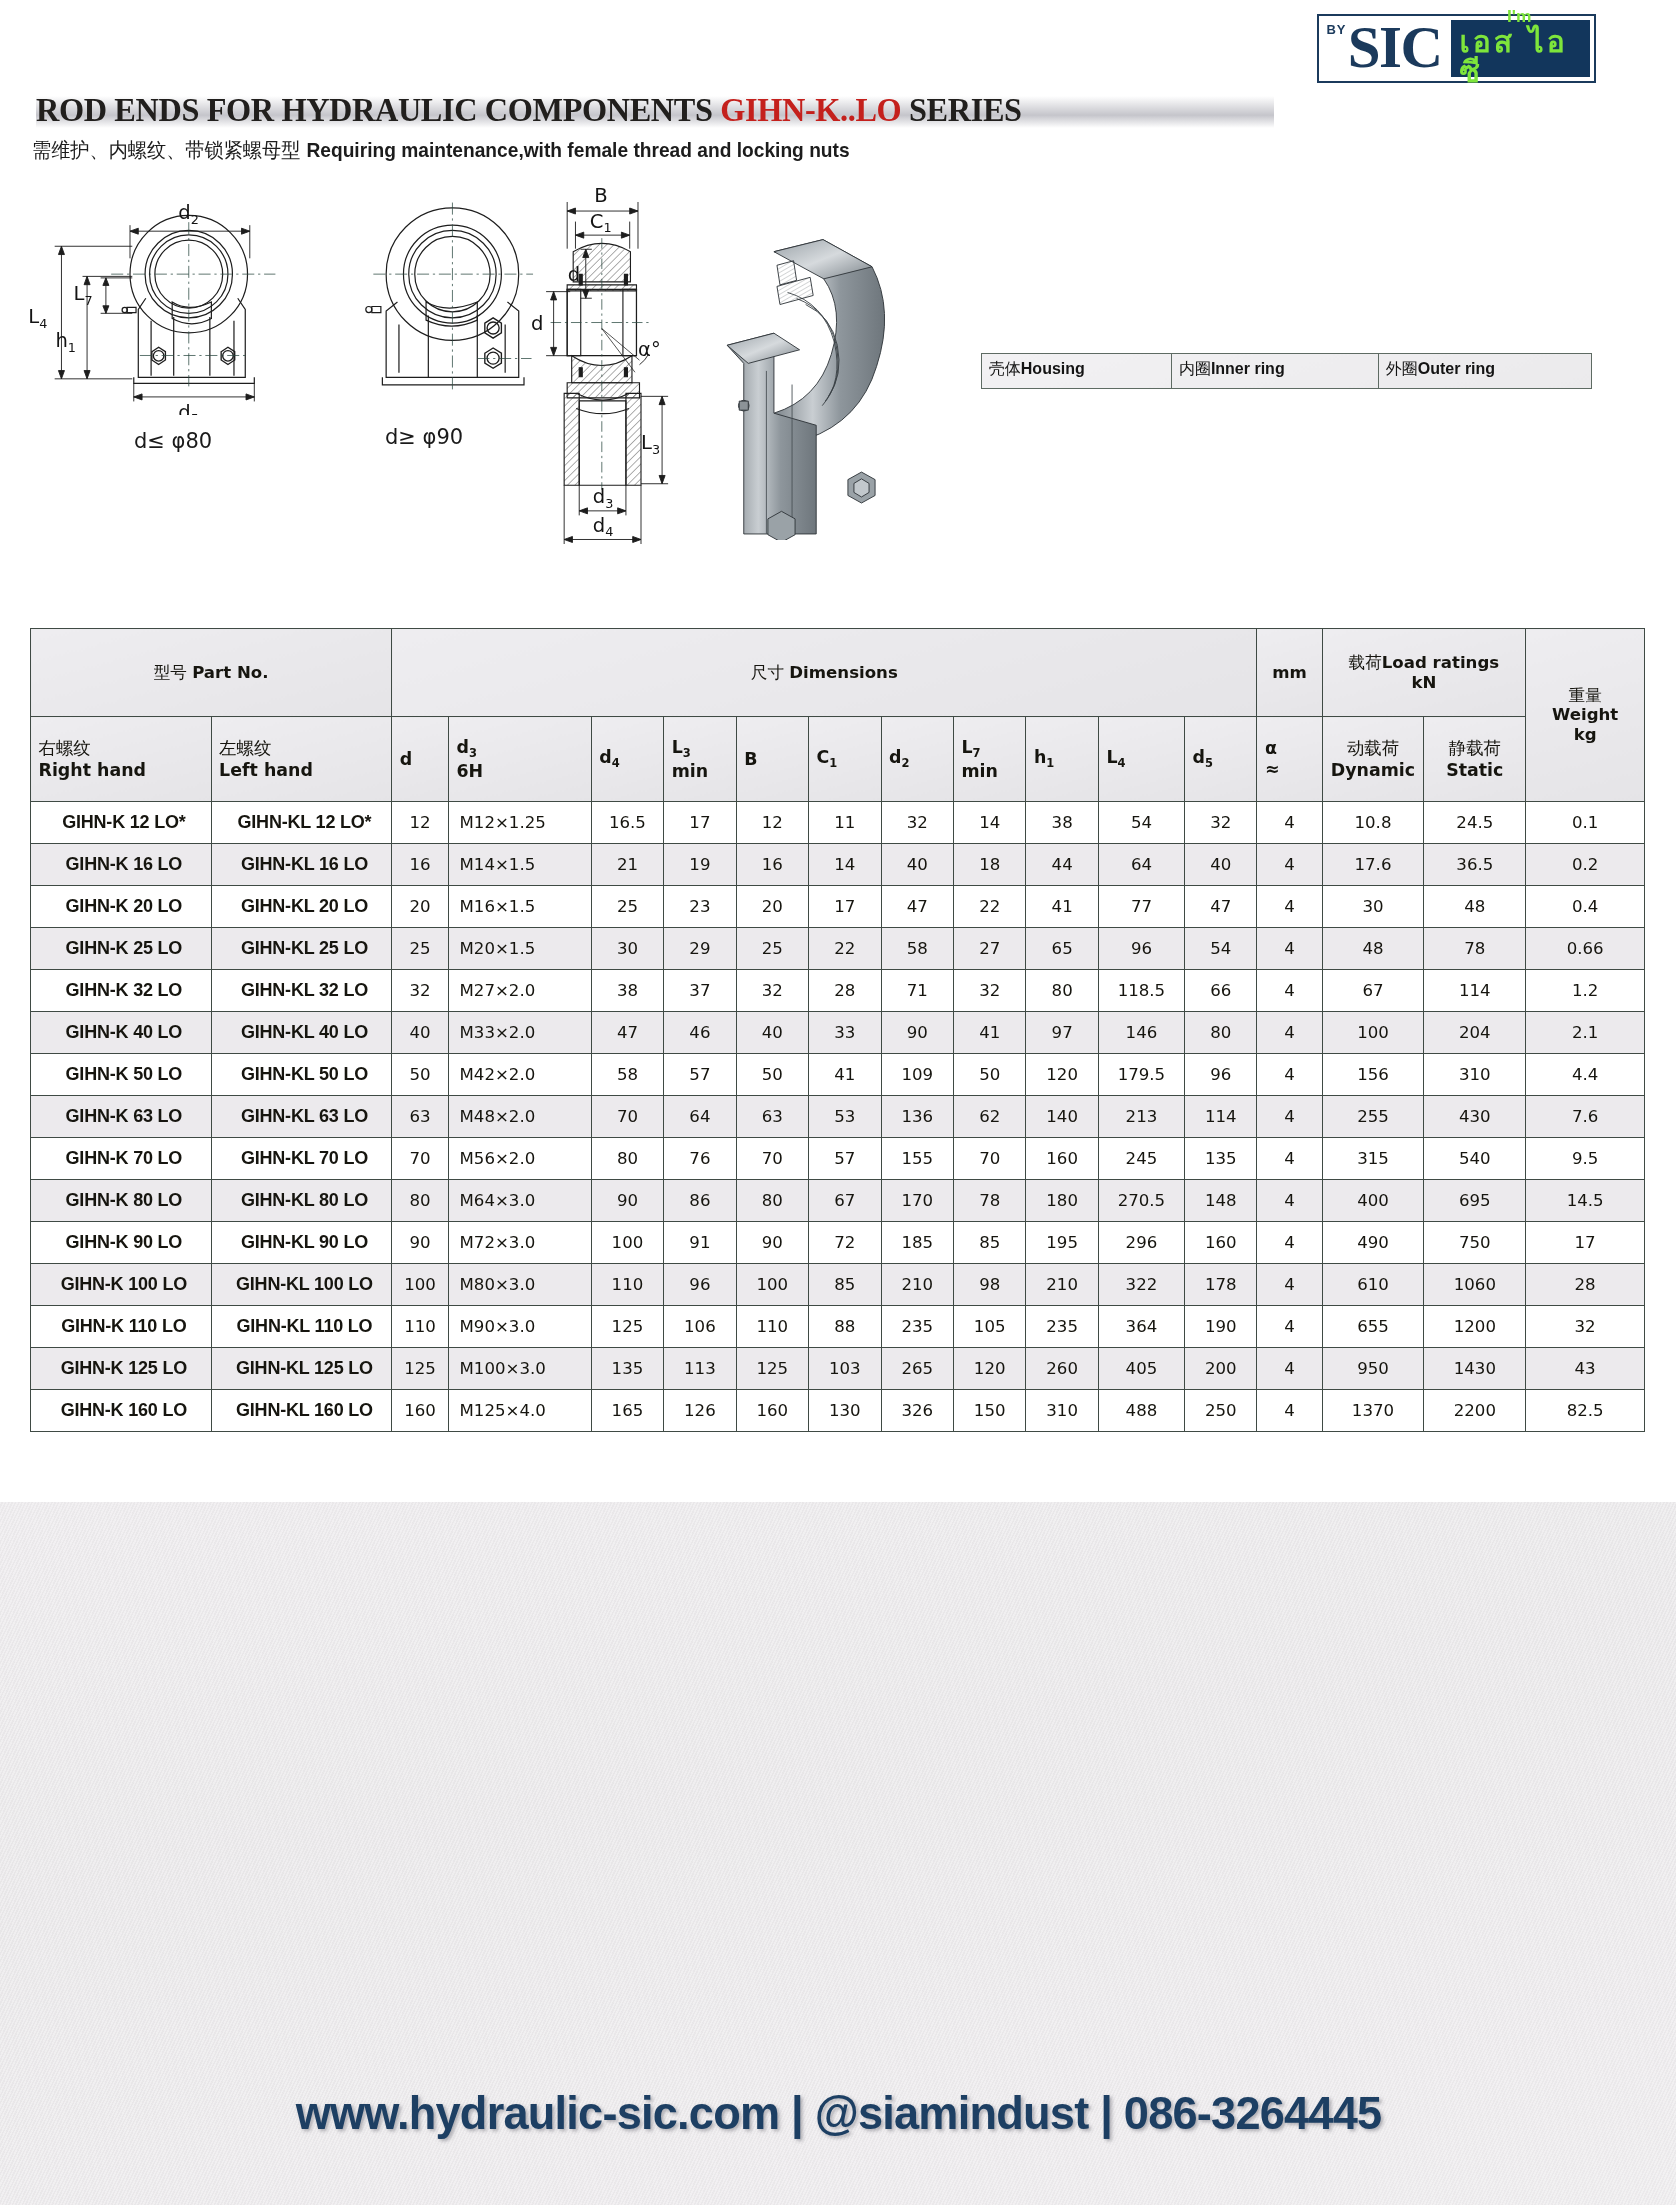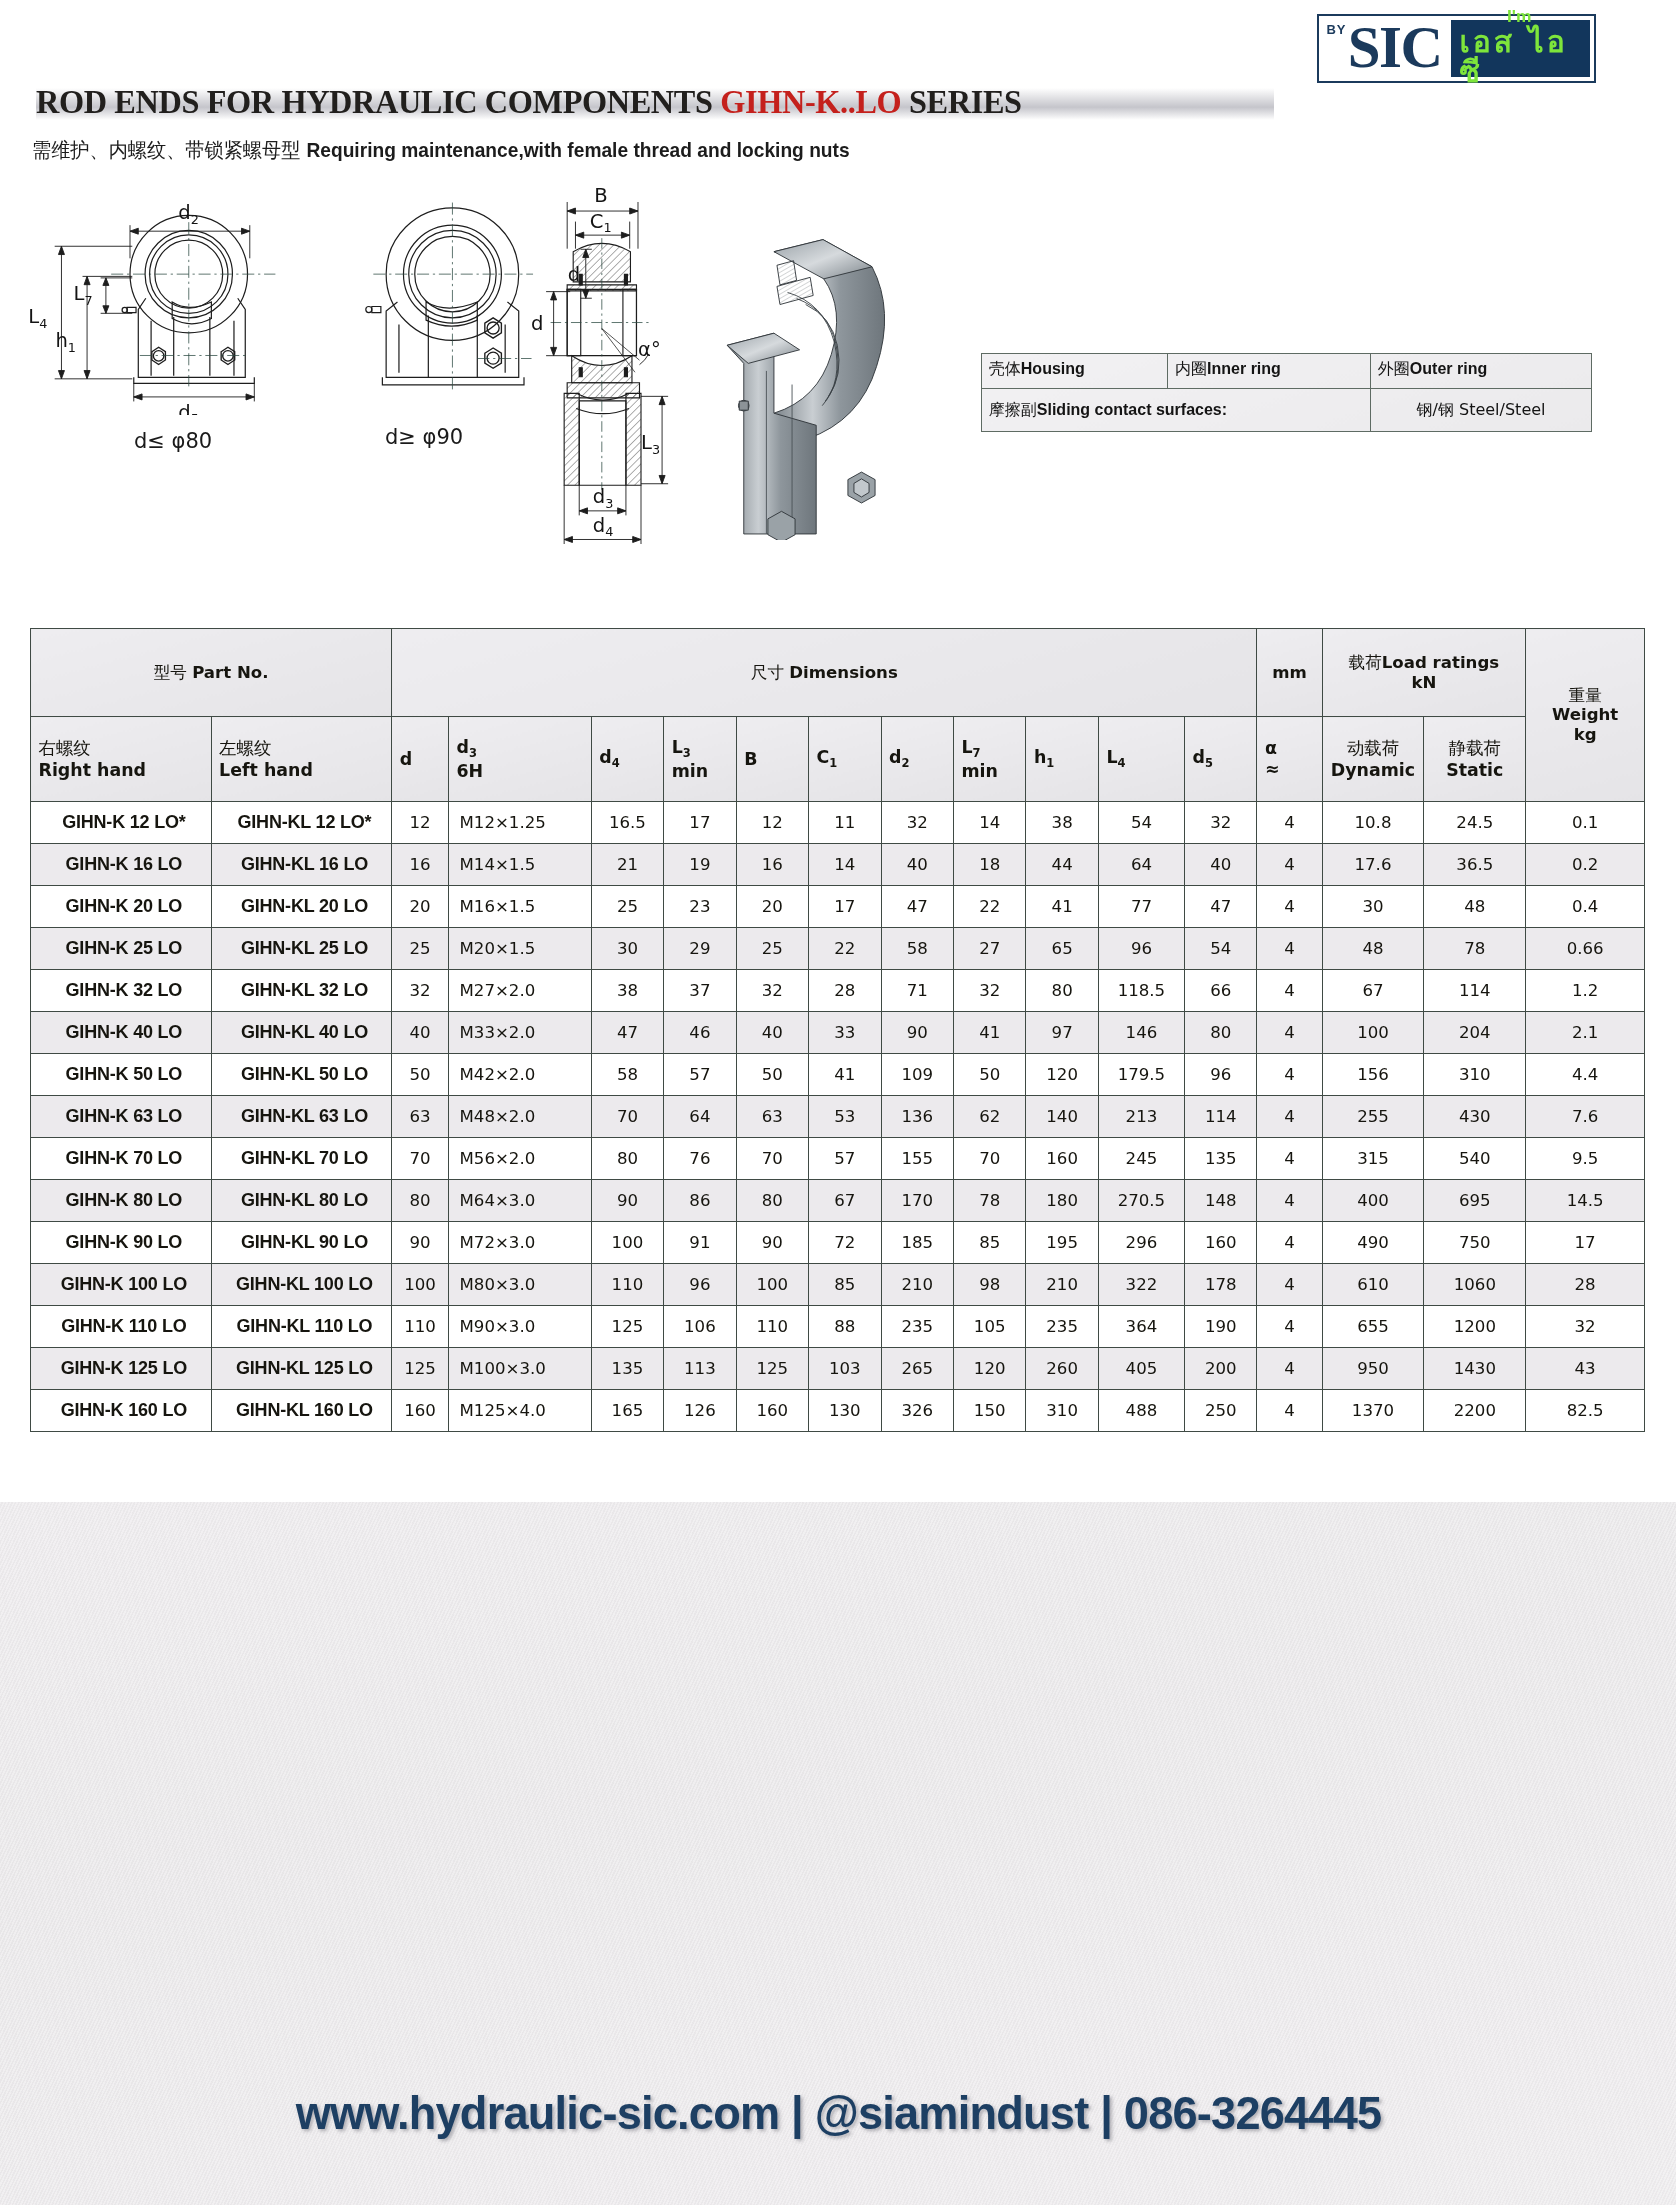--- a/index.html
+++ b/index.html
@@ -62,21 +62,21 @@
     text-align: center;
   }
   .logo-thai {
     color:#7ee53b; font-size:30px; font-weight:700; line-height:1;
     letter-spacing: 3px;
     font-family: "DejaVu Sans", sans-serif;
   }
 
   
   .title-bar {
-    position: absolute; left: 36px; top: 83px;
+    position: absolute; left: 36px; top: 91px;
     width: 1238px; height: 39px;
   }
   .title-bg {
     position:absolute; left:0; top:4.5px; width:1238px; height:32px;
     background: linear-gradient(to bottom, #ffffff 0%, #d8d8dc 40%, #c5c5cb 60%, #ffffff 100%);
   }
   .title-text {
     position: relative;
     font-family: "Liberation Serif", serif;
     font-weight: 700;
@@ -456,24 +456,20 @@
   </svg>
 
 </div>
 
 <table class="mat-table">
   <tbody>
     <tr>
       <td class="hdr"><span>壳体</span><b>Housing</b></td>
       <td class="hdr"><span>内圈</span><b>Inner ring</b></td>
       <td class="hdr"><span>外圈</span><b>Outer ring</b></td>
-    </tr>
-    <tr>
-      <td colspan="2" class="slidelbl"><span>摩擦副</span><b>Sliding contact surfaces:</b></td>
-      <td class="slide-val">钢/钢 Steel/Steel</td>
     </tr>
   </tbody>
 </table>
 
 <table class="main-table">
   <colgroup>
     <col class="c-part">
       <col class="c-part">
     <col class="c-d">
       <col class="c-d3">

